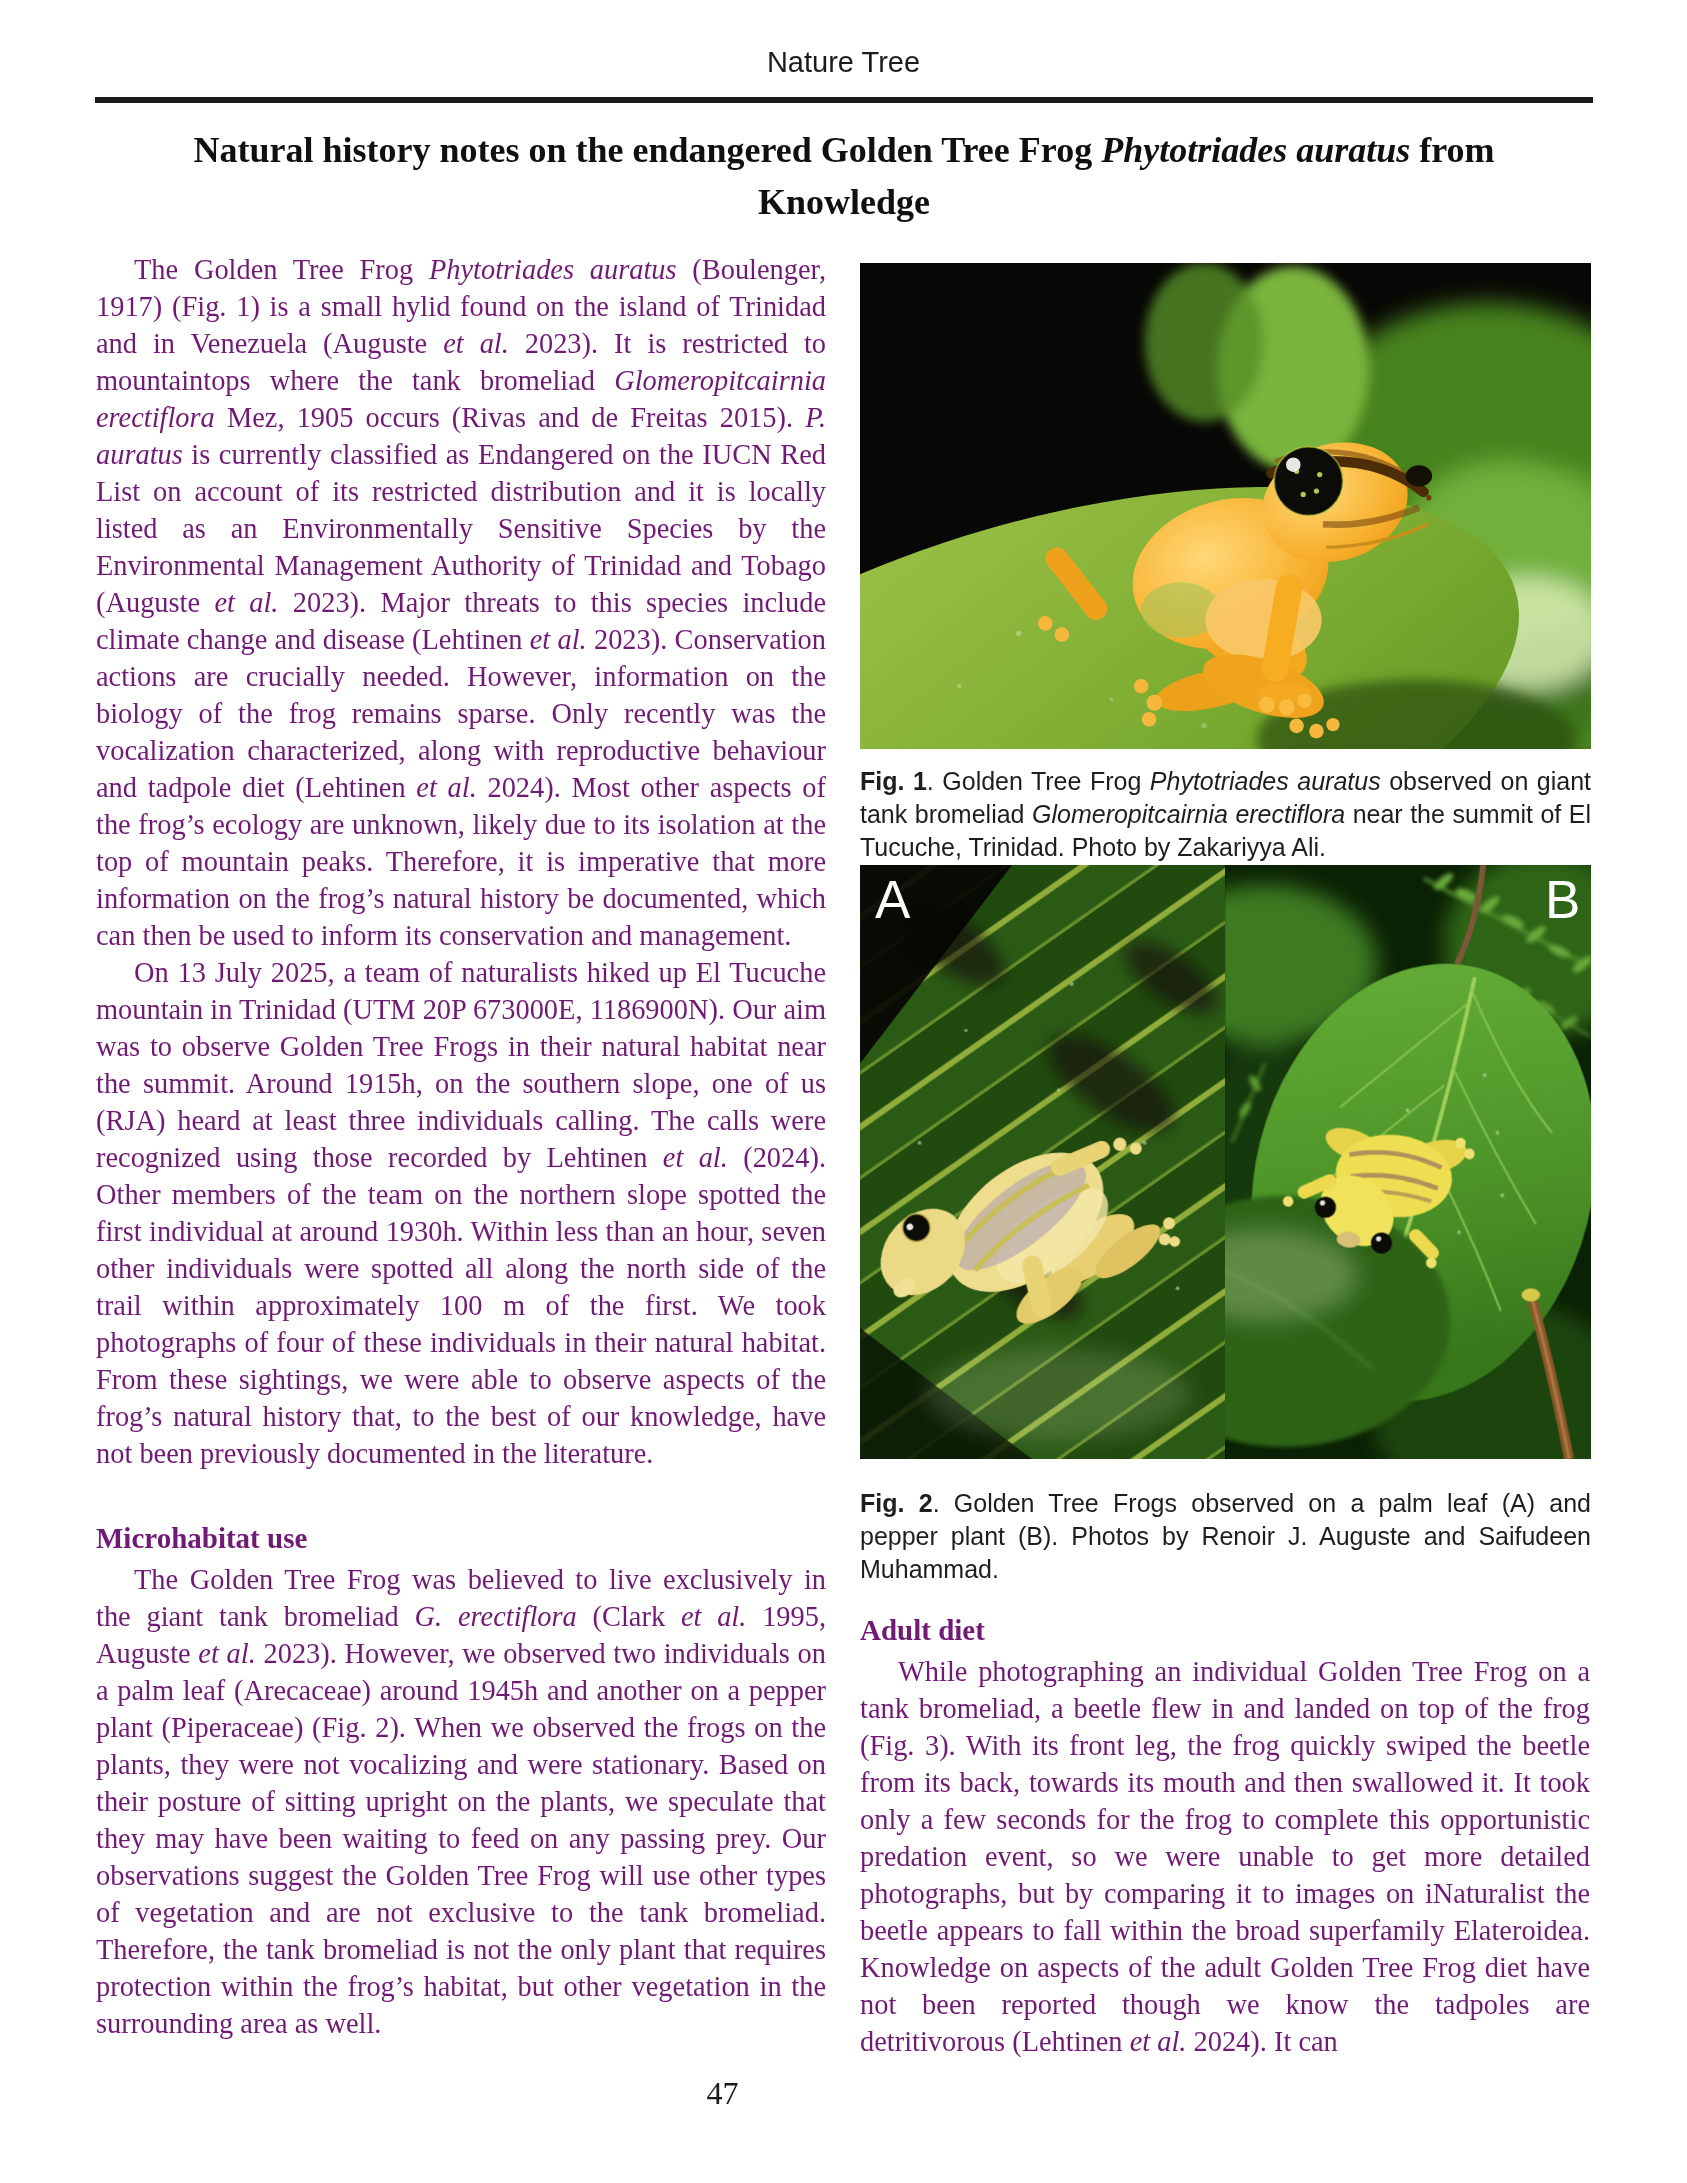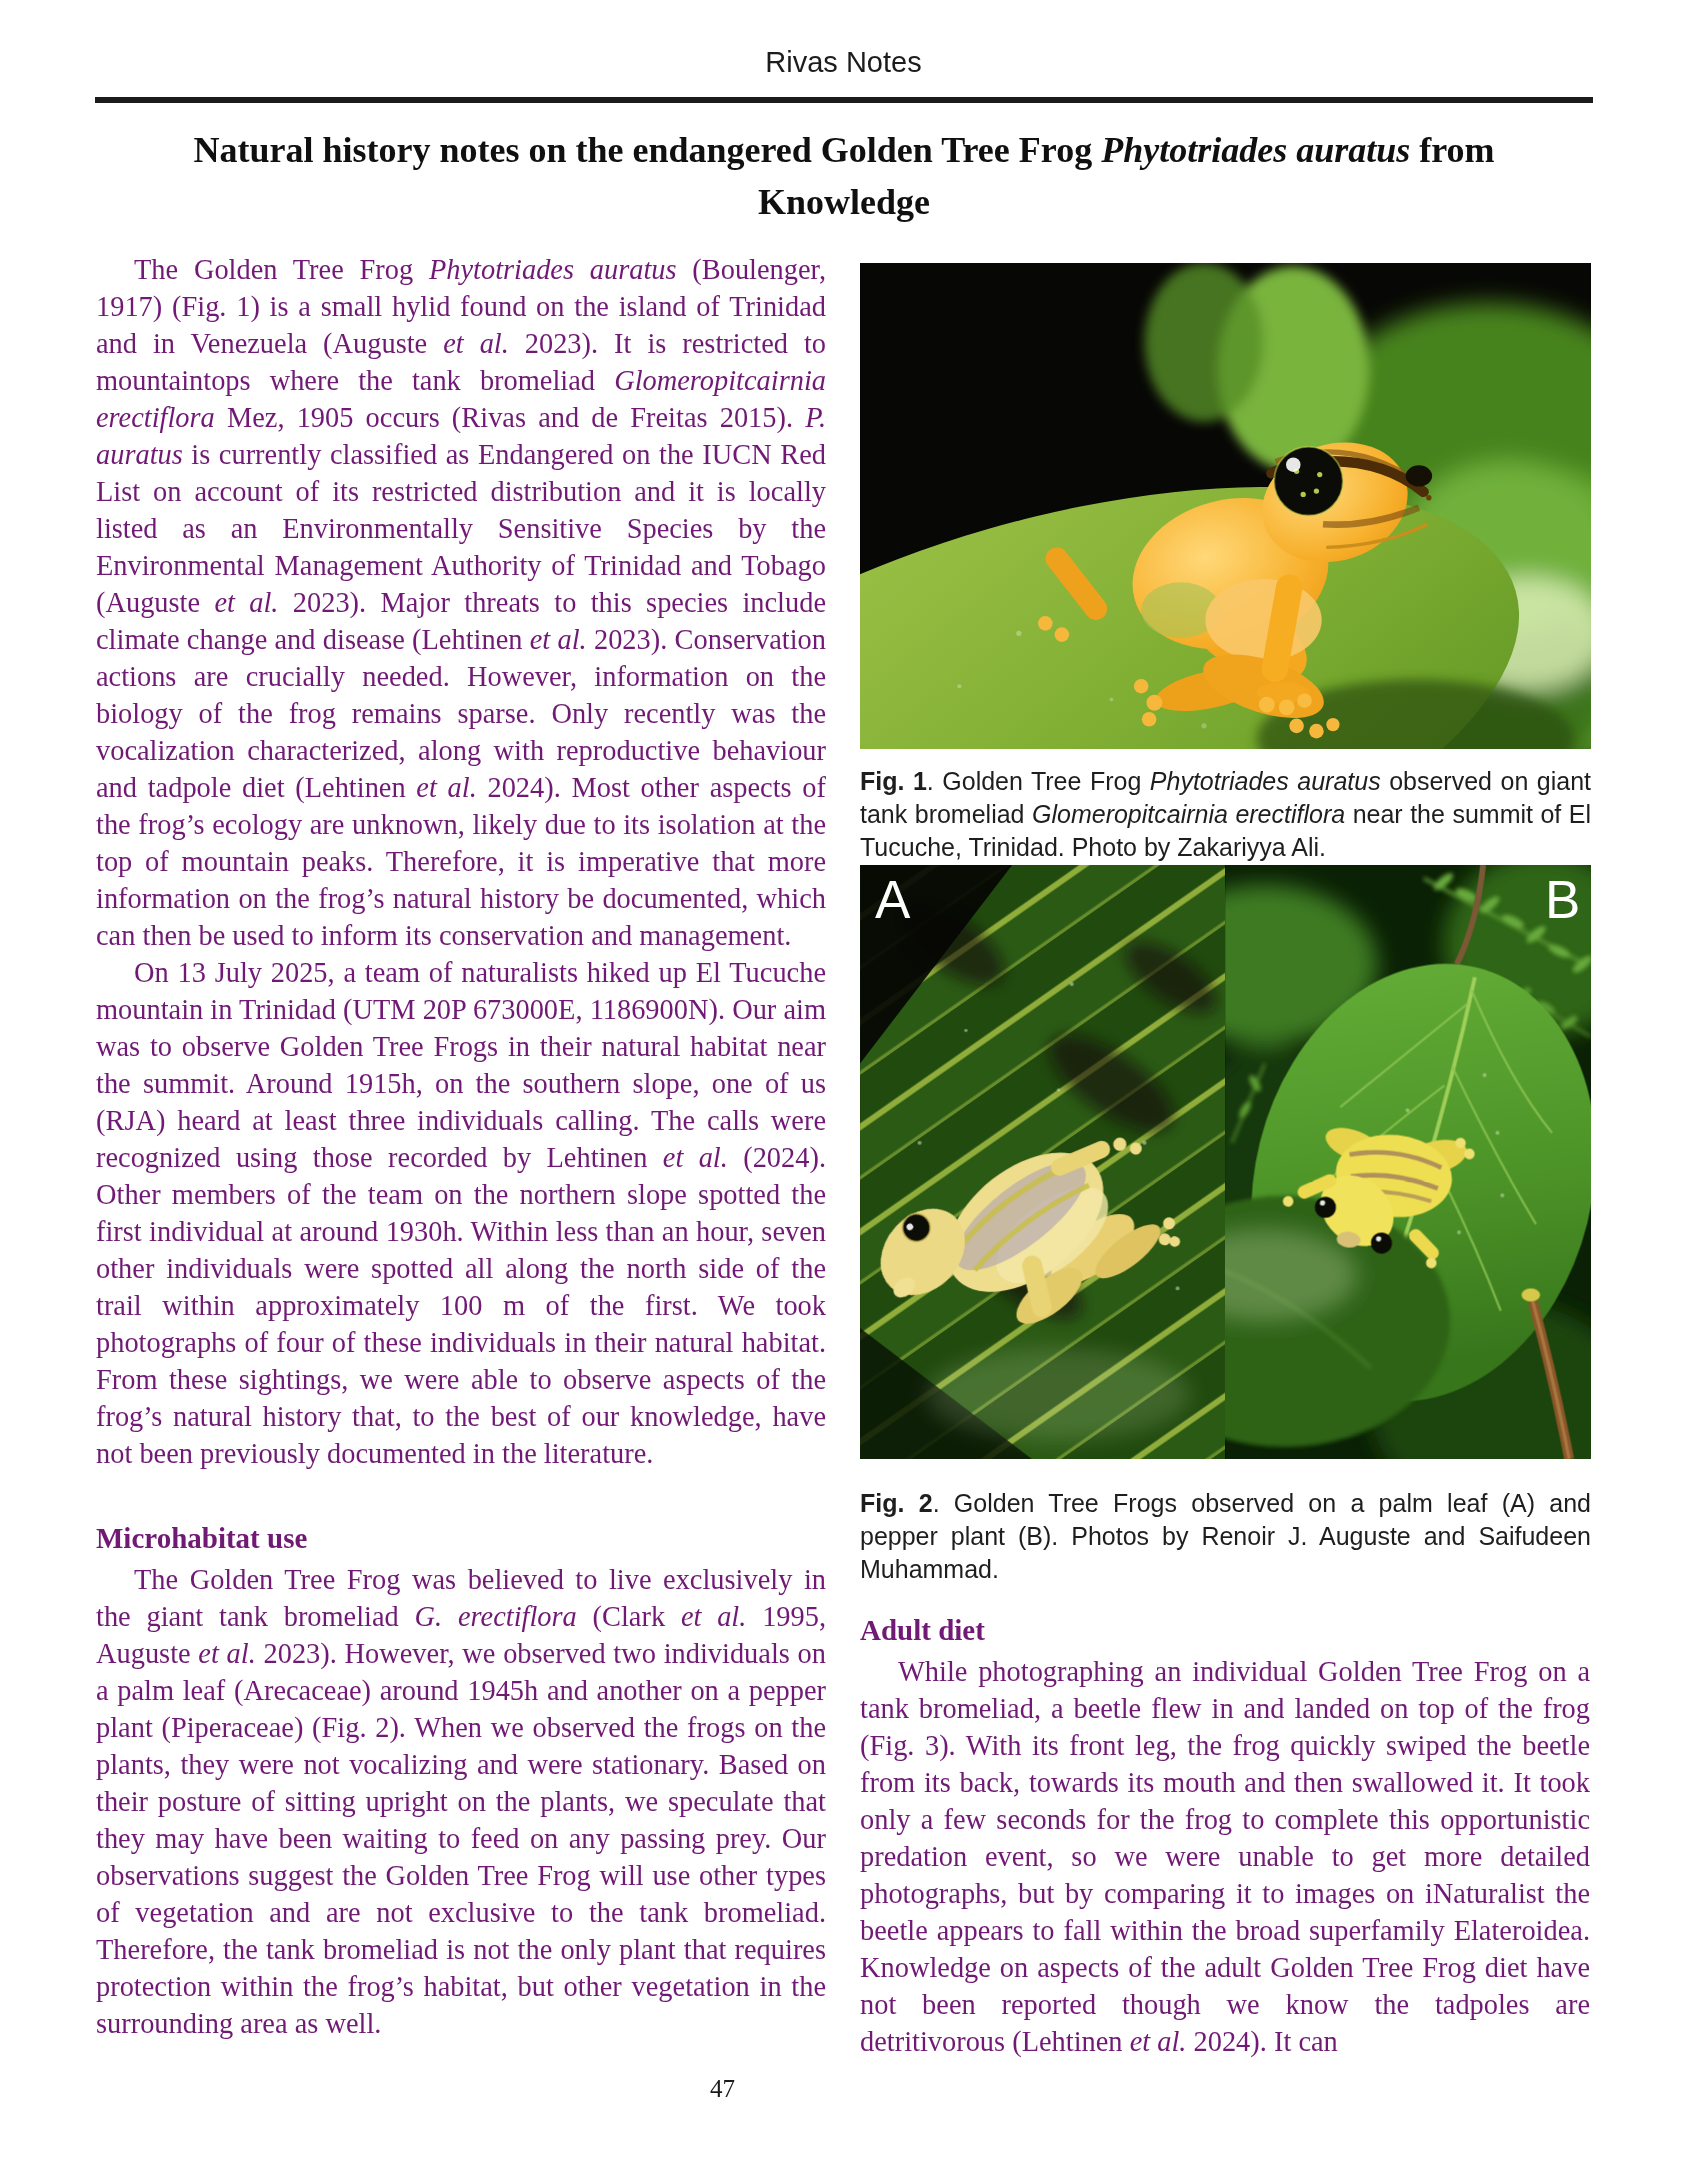--- a/index.html
+++ b/index.html
@@ -41,26 +41,26 @@
     font-size:25px;line-height:33px;text-align:justify;color:#1e1e1e;
   }
   #fig1-caption{top:765px;}
   #fig2-caption{top:1487px;}
   .panel-label{
     font-family:"Liberation Sans", sans-serif;font-size:53px;color:#ffffff;line-height:53px;
   }
   #panel-a-label{left:875px;top:873px;}
   #panel-b-label{left:1545px;top:873px;}
   
-  .page-number{top:2075px;left:0;width:1445px;text-align:center;font-size:25px;color:#1a1a1a;}
+  .page-number{top:2075px;left:0;width:1445px;text-align:center;font-size:32px;color:#1a1a1a;}
 </style>
 </head>
 <body>
 
-<div class="abs journal-header">Rivas Notes</div>
+<div class="abs journal-header">Nature Tree</div>
 <div class="abs header-rule"></div>
 
 <div class="abs article-title">
   <div class="tline"><span>Natural history notes on the endangered Golden Tree Frog </span><span style="font-style: italic;">Phytotriades auratus</span><span> from</span></div>
   <div class="tline">Knowledge</div>
 </div>
 
 <div id="left-col" class="abs textcol">
   <p><span>The Golden Tree Frog </span><span style="font-style: italic;">Phytotriades auratus</span><span> (Boulenger, 1917) (Fig. 1) is a small hylid found on the island of Trinidad and in Venezuela (Auguste </span><span style="font-style: italic;">et al.</span><span> 2023). It is restricted to mountaintops where the tank bromeliad </span><span style="font-style: italic;">Glomeropitcairnia erectiflora</span><span> Mez, 1905 occurs (Rivas and de Freitas 2015). </span><span style="font-style: italic;">P. auratus</span><span> is currently classified as Endangered on the IUCN Red List on account of its restricted distribution and it is locally listed as an Environmentally Sensitive Species by the Environmental Management Authority of Trinidad and Tobago (Auguste </span><span style="font-style: italic;">et al.</span><span> 2023). Major threats to this species include climate change and disease (Lehtinen </span><span style="font-style: italic;">et al.</span><span> 2023). Conservation actions are crucially needed. However, information on the biology of the frog remains sparse. Only recently was the vocalization characterized, along with reproductive behaviour and tadpole diet (Lehtinen </span><span style="font-style: italic;">et al.</span><span> 2024). Most other aspects of the frog’s ecology are unknown, likely due to its isolation at the top of mountain peaks. Therefore, it is imperative that more information on the frog’s natural history be documented, which can then be used to inform its conservation and management.</span></p>
   <p><span>On 13 July 2025, a team of naturalists hiked up El Tucuche mountain in Trinidad (UTM 20P 673000E, 1186900N). Our aim was to observe Golden Tree Frogs in their natural habitat near the summit. Around 1915h, on the southern slope, one of us (RJA) heard at least three individuals calling. The calls were recognized using those recorded by Lehtinen </span><span style="font-style: italic;">et al.</span><span> (2024). Other members of the team on the northern slope spotted the first individual at around 1930h. Within less than an hour, seven other individuals were spotted all along the north side of the trail within approximately 100 m of the first. We took photographs of four of these individuals in their natural habitat. From these sightings, we were able to observe aspects of the frog’s natural history that, to the best of our knowledge, have not been previously documented in the literature.</span></p>

